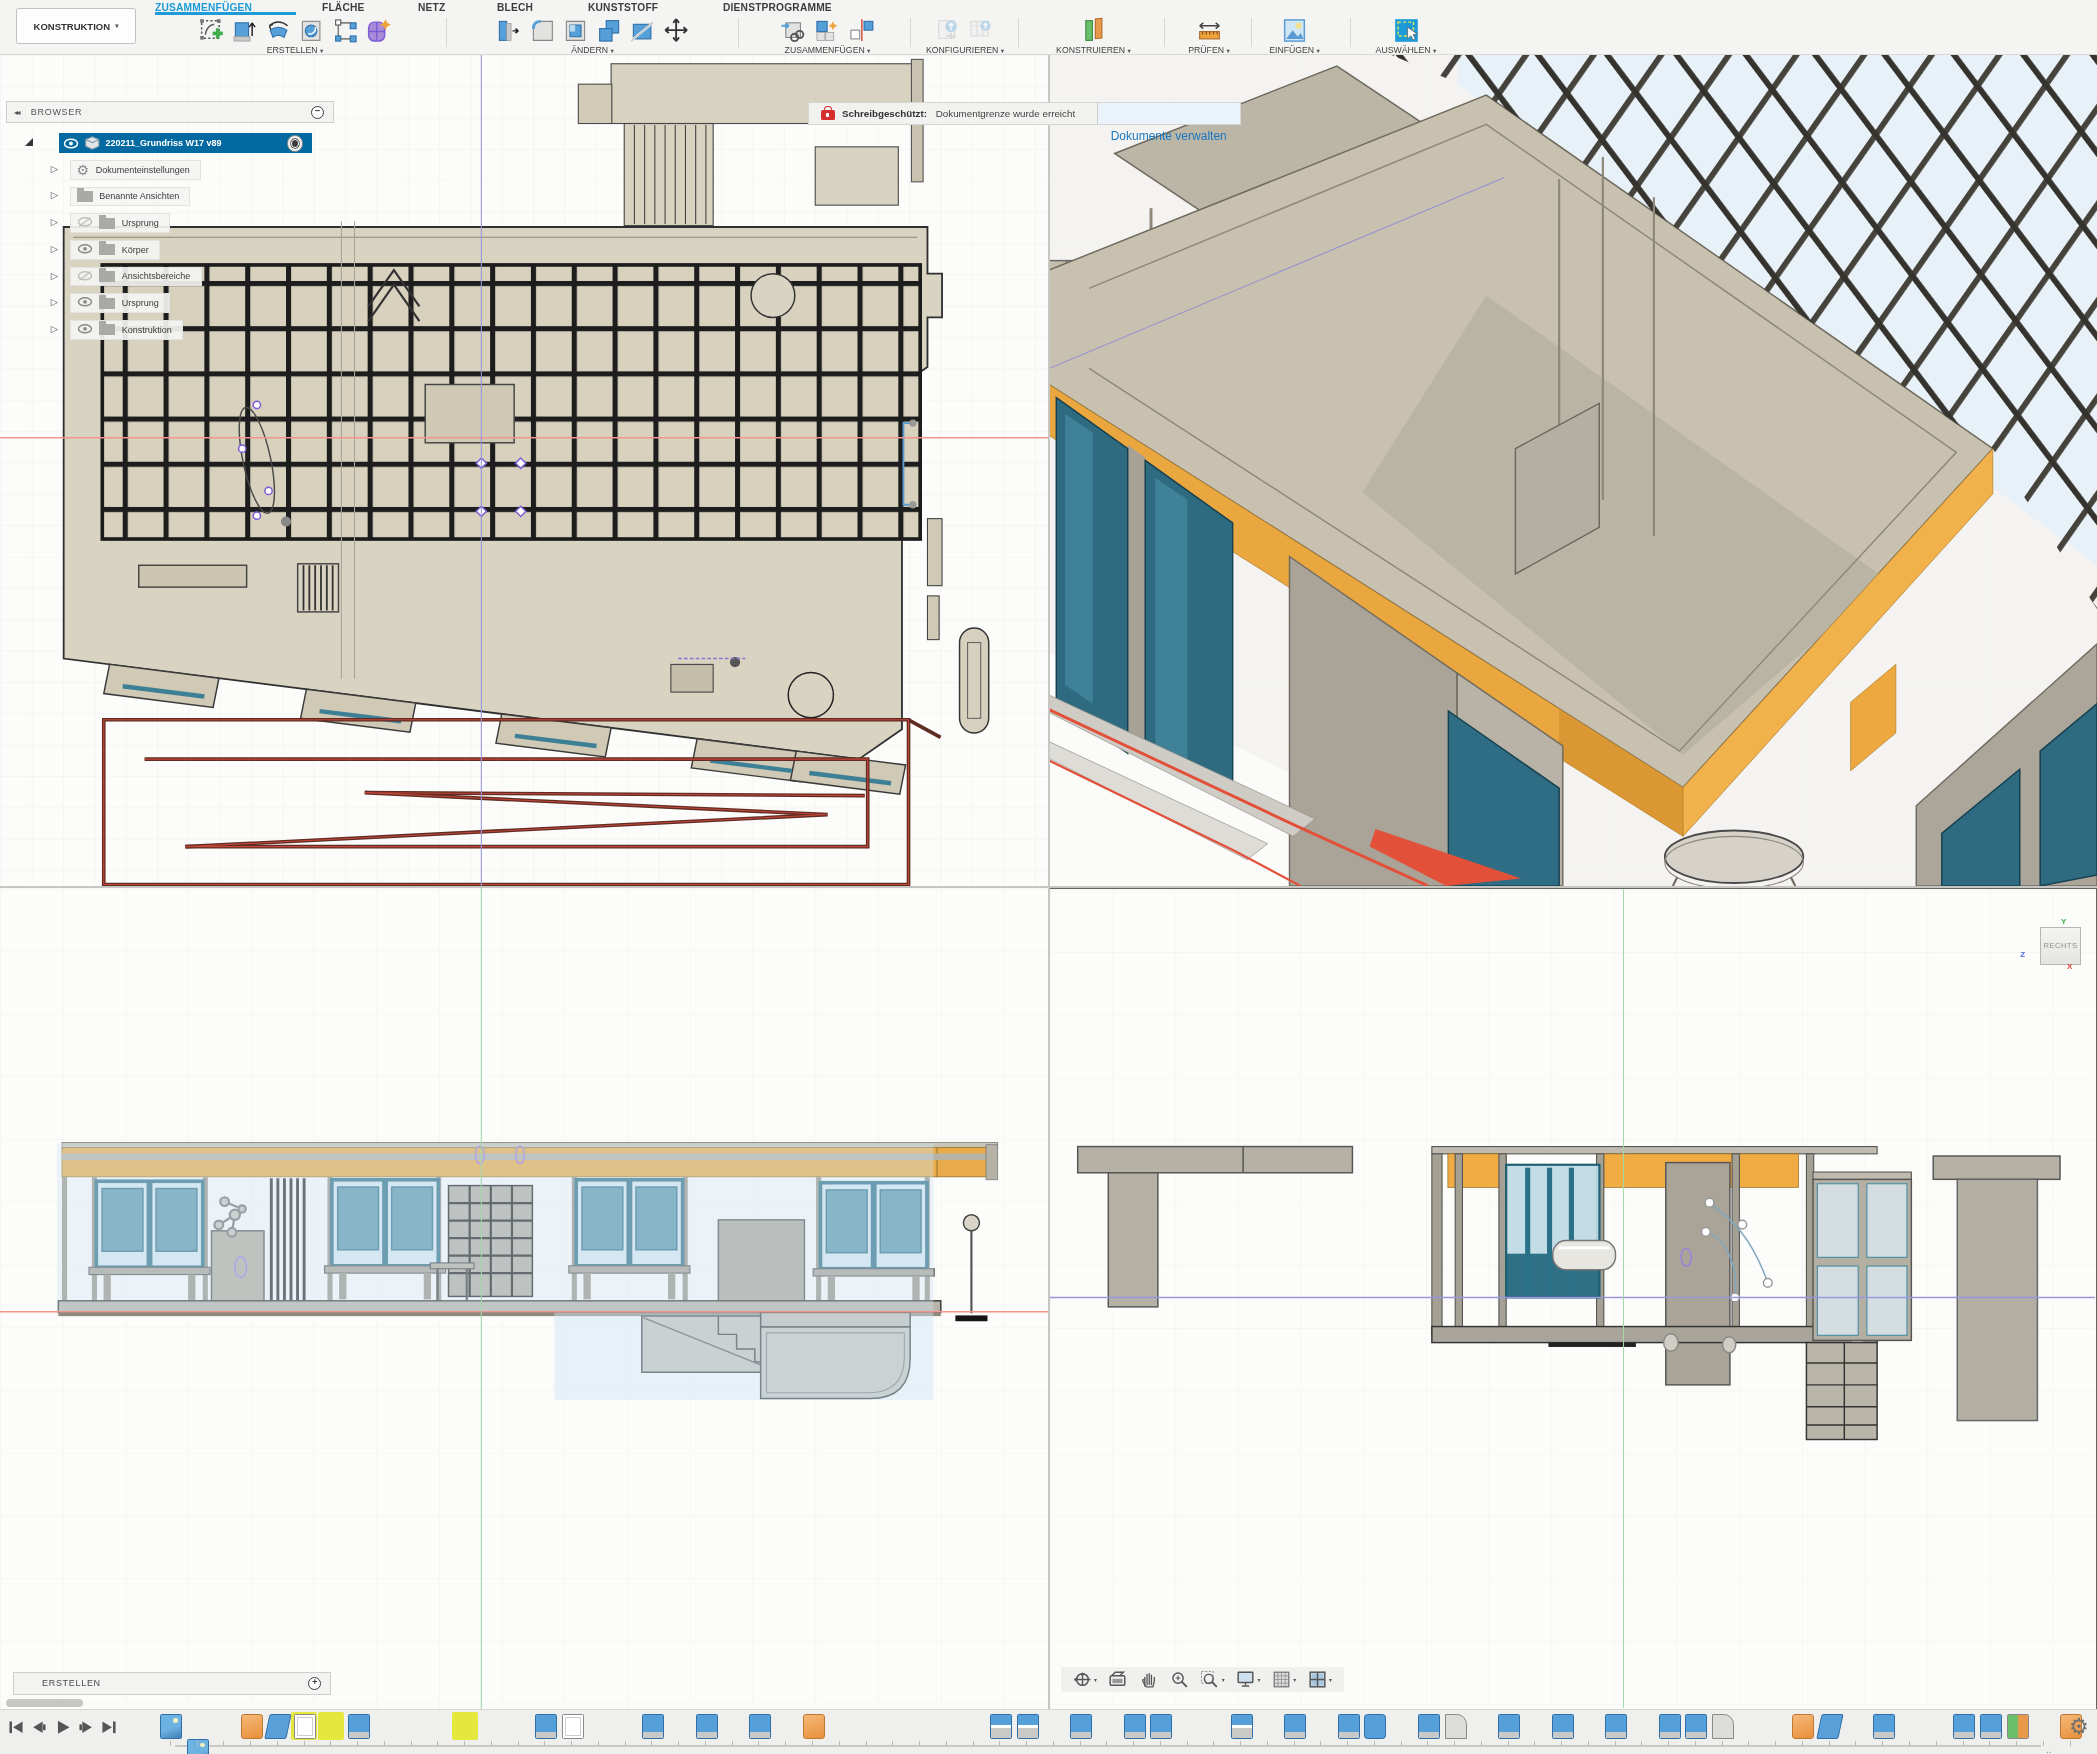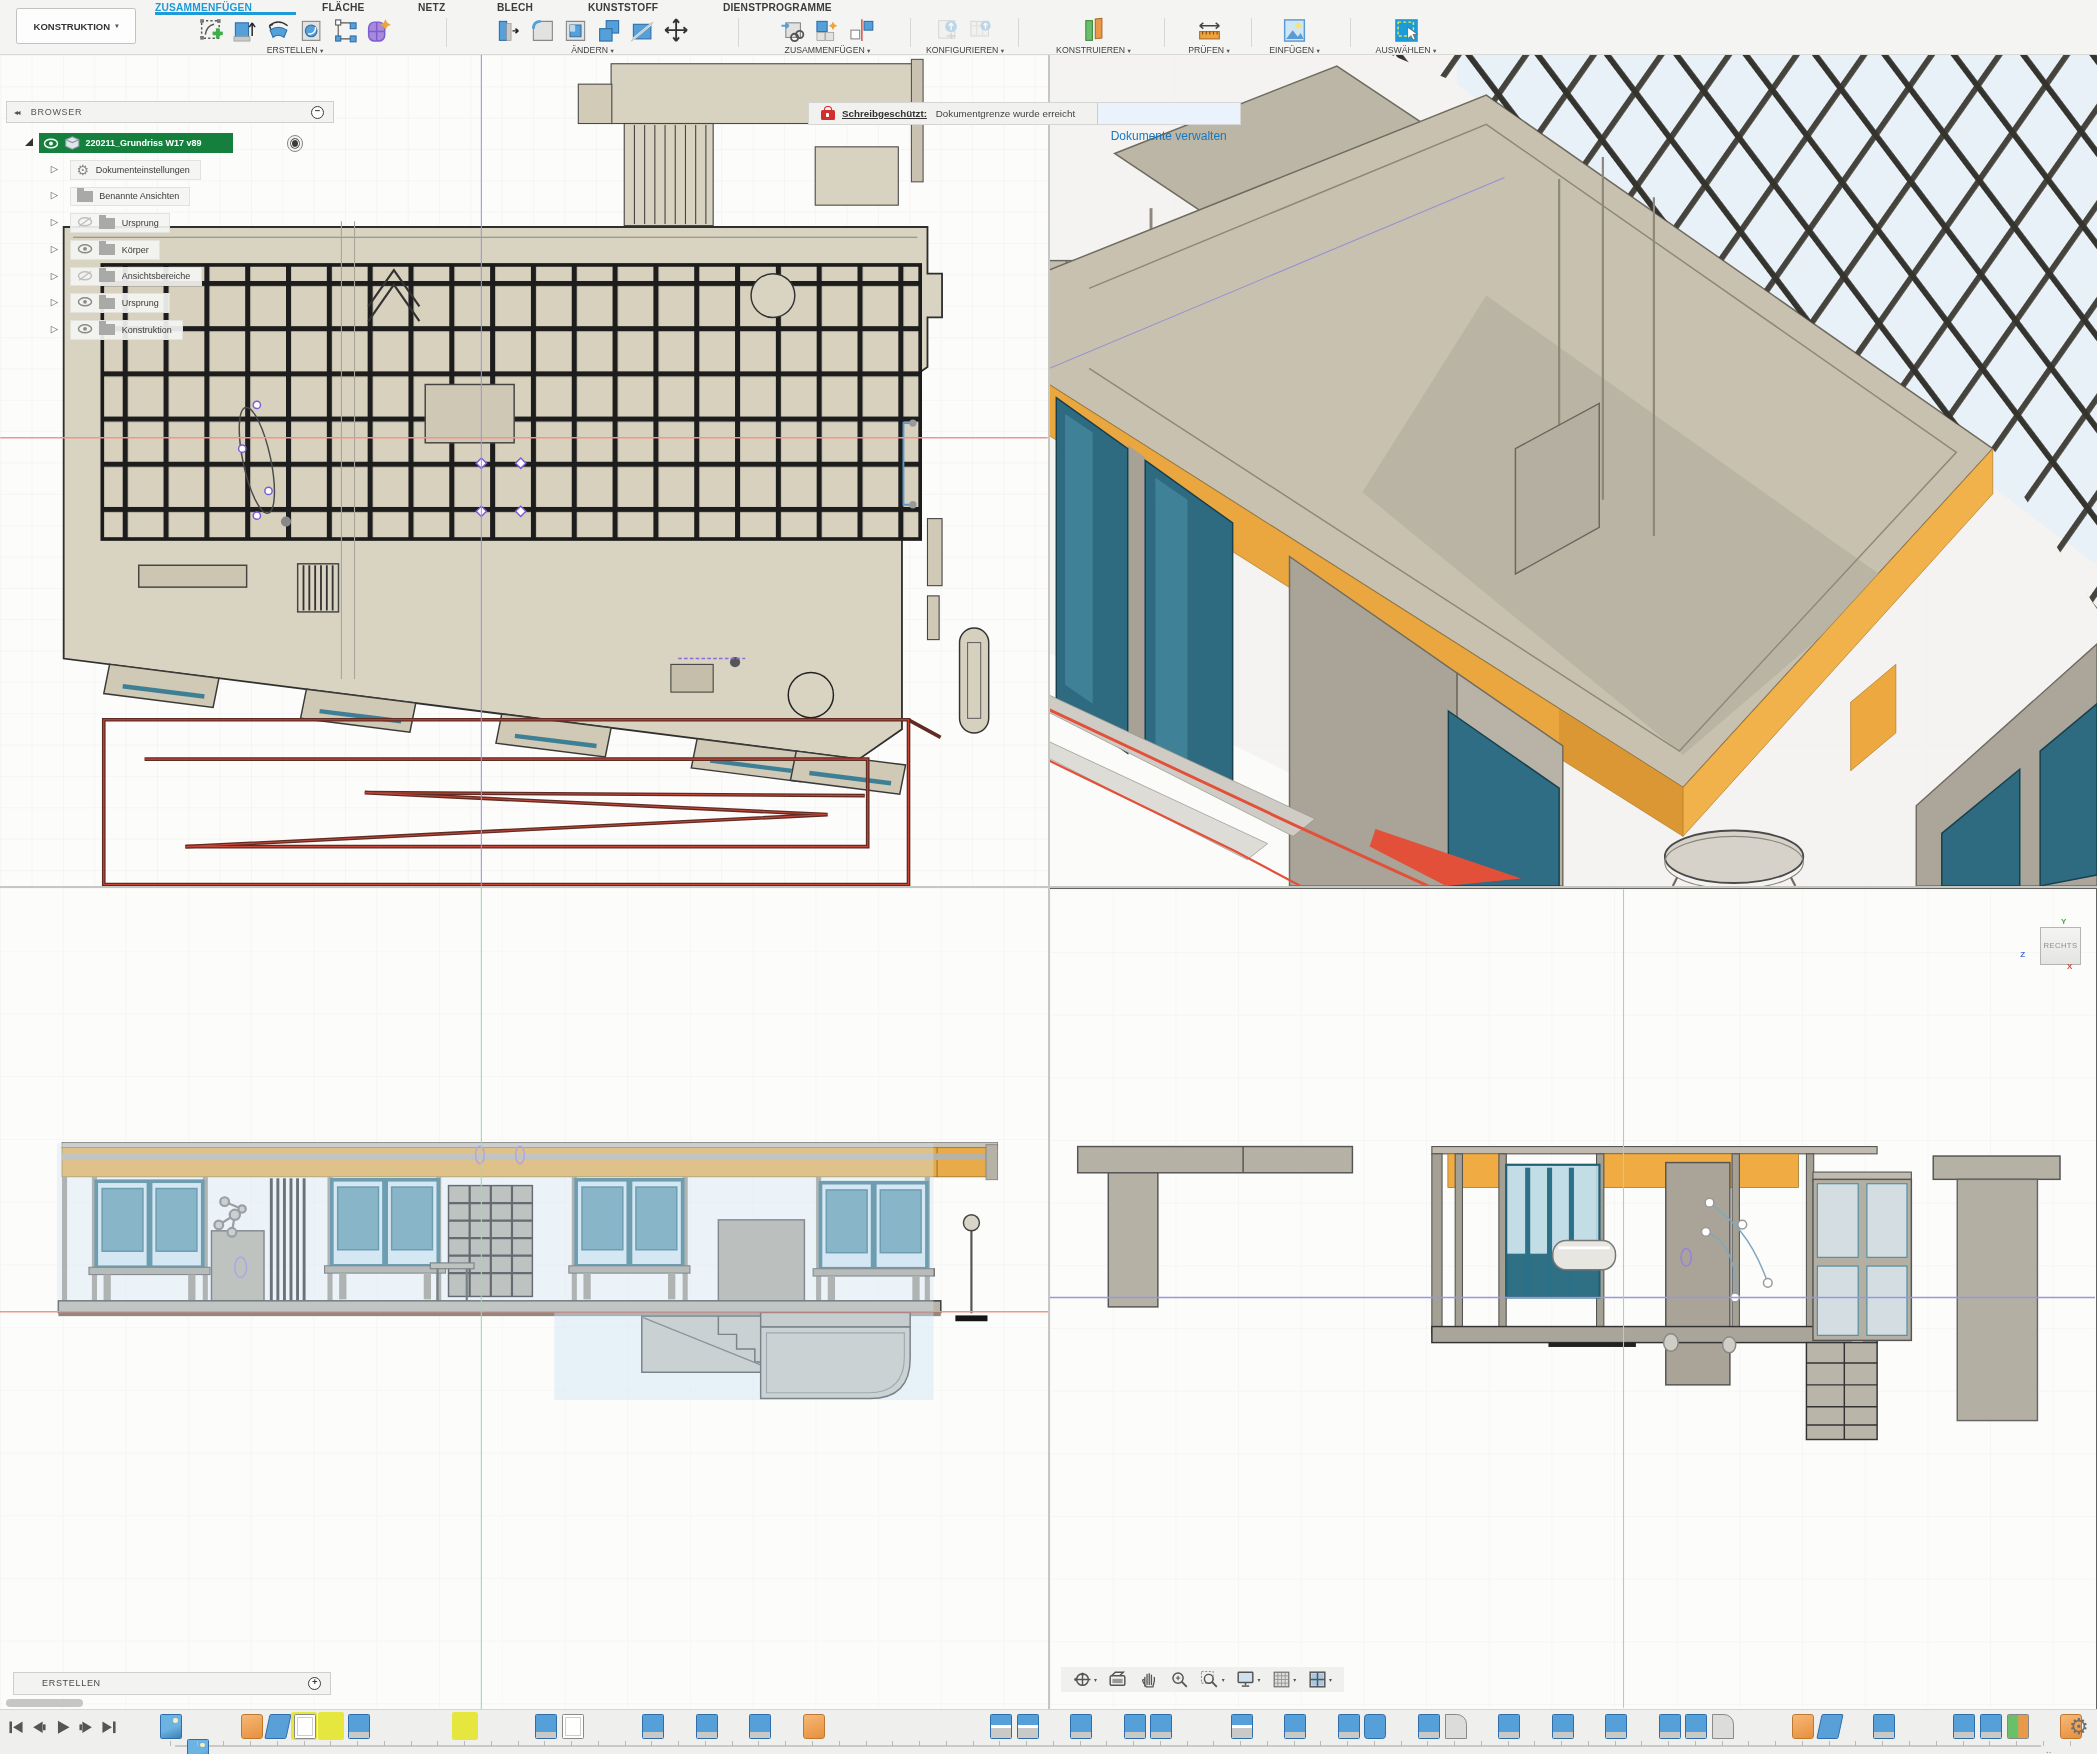--- a/index.html
+++ b/index.html
@@ -36,21 +36,21 @@
   
   #browser{position:absolute;left:5.8px;top:46px;width:343px;}
   #browser-header{width:328px;height:22px;background:#f3f3f2;border:0.7px solid #cfcfcd;box-sizing:border-box;
     display:flex;align-items:center;}
   #browser-collapse{font-size:8px;color:#555;margin-left:7.3px;letter-spacing:-1.5px;}
   #browser-title{font-size:9px;color:#555;letter-spacing:0.7px;margin-left:11.7px;flex:1;}
   .circle-btn{width:11px;height:11px;border-radius:50%;border:1.5px solid #3c3c3c;color:#3c3c3c;
     font-size:9.5px;line-height:8px;text-align:center;font-weight:bold;margin-right:8.7px;background:#fff;}
   #root-row{position:relative;height:19.7px;margin-top:10.2px;}
   #root-exp{position:absolute;left:19px;top:5.1px;width:0;height:0;border-left:8px solid transparent;border-bottom:8px solid #333;}
-  #root-chip{position:absolute;left:33px;top:0;width:194px;height:19.7px;background:#15803d;display:flex;align-items:center;gap:5.8px;}
+  #root-chip{position:absolute;left:53px;top:0;width:253px;height:19.7px;background:#0369a1;display:flex;align-items:center;gap:5.8px;}
   #root-label{font-size:9px;font-weight:bold;color:#fff;}
   #root-radio{position:absolute;left:281px;top:2.2px;width:14.6px;height:14.6px;border-radius:50%;background:#f2f2f1;
     border:0.7px solid #888;display:flex;align-items:center;justify-content:center;}
   #root-radio i{width:6.6px;height:6.6px;border-radius:50%;background:#3a3a3a;border:1.5px solid #fff;box-shadow:0 0 0 0.7px #3a3a3a;}
   .brow{position:relative;height:19.7px;margin-top:7px;}
   .brow .exp{position:absolute;left:45px;top:2.9px;font-size:9.5px;color:#555;}
   .brow .chip{position:absolute;left:64px;top:0;height:19.7px;background:rgba(244,244,243,.92);
     border:0.7px solid #e2e2e0;box-sizing:border-box;display:flex;align-items:center;padding:0 10.2px 0 5.8px;gap:6.6px;}
   .brow .lbl{font-size:9px;color:#3a3a3a;white-space:nowrap;}
   .gear-glyph{font-size:14px;color:#8a8a8a;line-height:1;}
@@ -58,21 +58,21 @@
   .folder::before{content:"";position:absolute;left:0;top:-2.9px;width:7.3px;height:2.9px;background:#a9a9a7;}
 
   
   #notif{position:absolute;left:808px;top:47px;height:23px;display:flex;align-items:stretch;
     background:#f1f1ef;border:0.7px solid #d5d5d3;box-sizing:border-box;}
   #notif .seg1{display:flex;align-items:center;gap:7.3px;padding:0 11.7px;}
   #lock{width:14px;height:10.2px;background:#d32f2f;border-radius:1.5px;position:relative;margin-top:3.6px;}
   #lock::before{content:"";position:absolute;left:2.9px;top:-4.4px;width:6.6px;height:5.8px;border:1.8px solid #d32f2f;
     border-bottom:none;border-radius:3.6px 3.6px 0 0;}
   #lock::after{content:"";position:absolute;left:5.8px;top:2.9px;width:2.2px;height:3.6px;background:#fff;border-radius:0.7px;}
-  #notif .t1{font-size:9.8px;font-weight:bold;color:#333;text-decoration:underline;}
+  #notif .t1{font-size:9.8px;font-weight:bold;color:#333;}
   #notif .t2{font-size:9.8px;color:#444;padding:0 10.2px 0 1.5px;}
   #notif .vsep{width:0.7px;background:#ccc;}
   #notif .seg2{display:flex;align-items:center;background:#eaf3fb;padding:0 13px;}
   #notif .link{font-size:12px;color:#1878c0;margin-top:45px;}
 
   
   #comments{position:absolute;left:13px;top:1617px;width:318px;height:22.6px;background:#f3f3f2;
     border:0.7px solid #cfcfcd;box-sizing:border-box;display:flex;align-items:center;}
   #comments .ct{flex:1;margin-left:28px;font-size:9px;color:#4a4a4a;letter-spacing:0.7px;}
   #scroll-pill{position:absolute;left:5.8px;top:1644px;width:77px;height:8px;border-radius:4.4px;background:#c6c6c4;}

